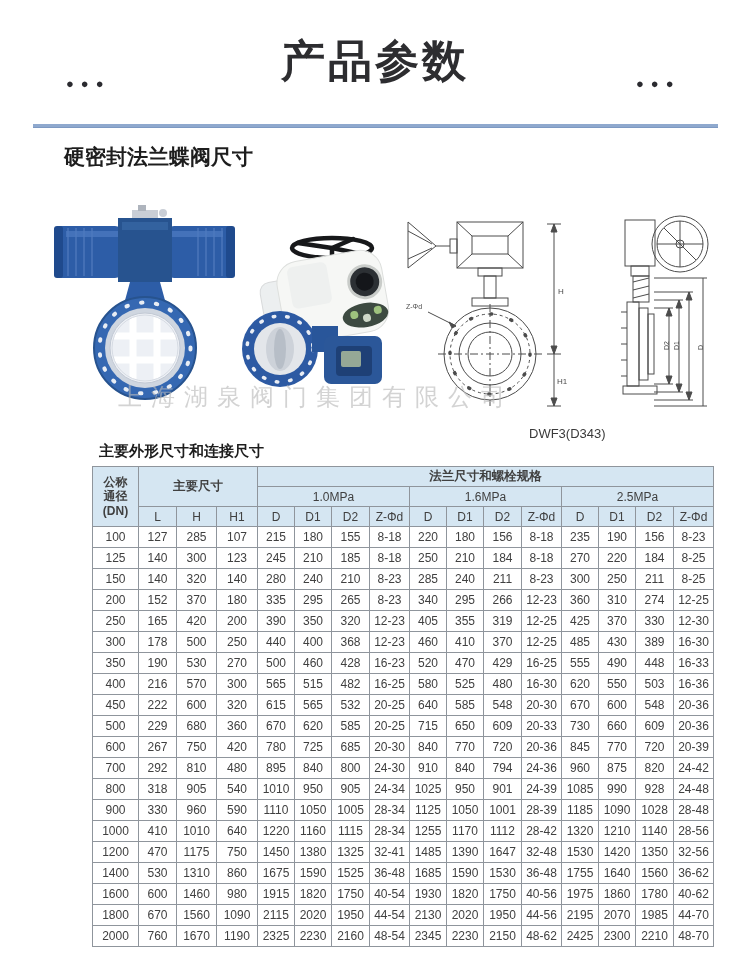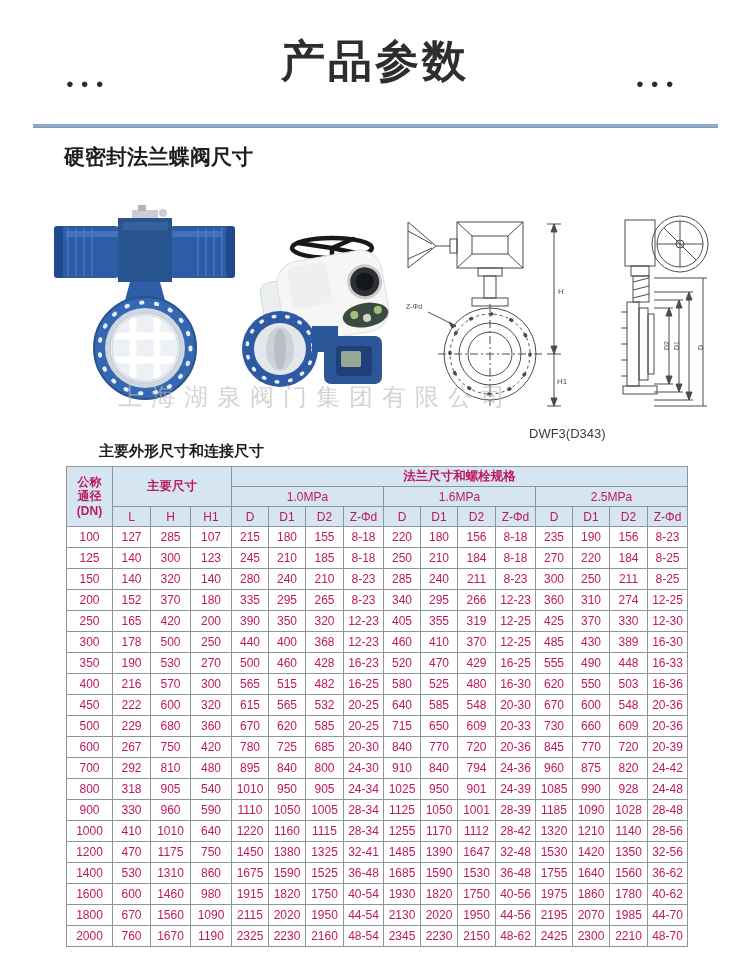--- a/index.html
+++ b/index.html
@@ -38,21 +38,21 @@
     position: absolute; top: 426px; left: 529px;
     font-size: 13px; color: #3a3a3a;
   }
   .table-title {
     position: absolute; top: 442px; left: 64px;
     font-size: 15px; font-weight: 700; color: #1d1d1d; margin-left: 35px;
   }
   .spec-table-wrap { position: absolute; top: 466px; left: 66px; }
   table.spec {
     border-collapse: collapse; table-layout: fixed; width: 622px;
-    font-size: 12px; color: #be185d;
+    font-size: 12px; color: #404040; margin-left: 26px;
   }
   table.spec th, table.spec td {
     border: 1px solid #8f959c; text-align: center; vertical-align: middle;
     padding: 0; overflow: hidden; white-space: nowrap;
   }
   table.spec th { background: #d5e6f2; height: 20px; font-weight: 400; font-size: 12px; }
   table.spec th.cn { font-weight: 700; font-size: 12.5px; }
   table.spec th.dn-head { white-space: pre-line; line-height: 1.18; font-size: 12px; }
   table.spec td { height: 21px; background: #ffffff; }
   svg text { font-family: "Liberation Sans", "DejaVu Sans", sans-serif; }

